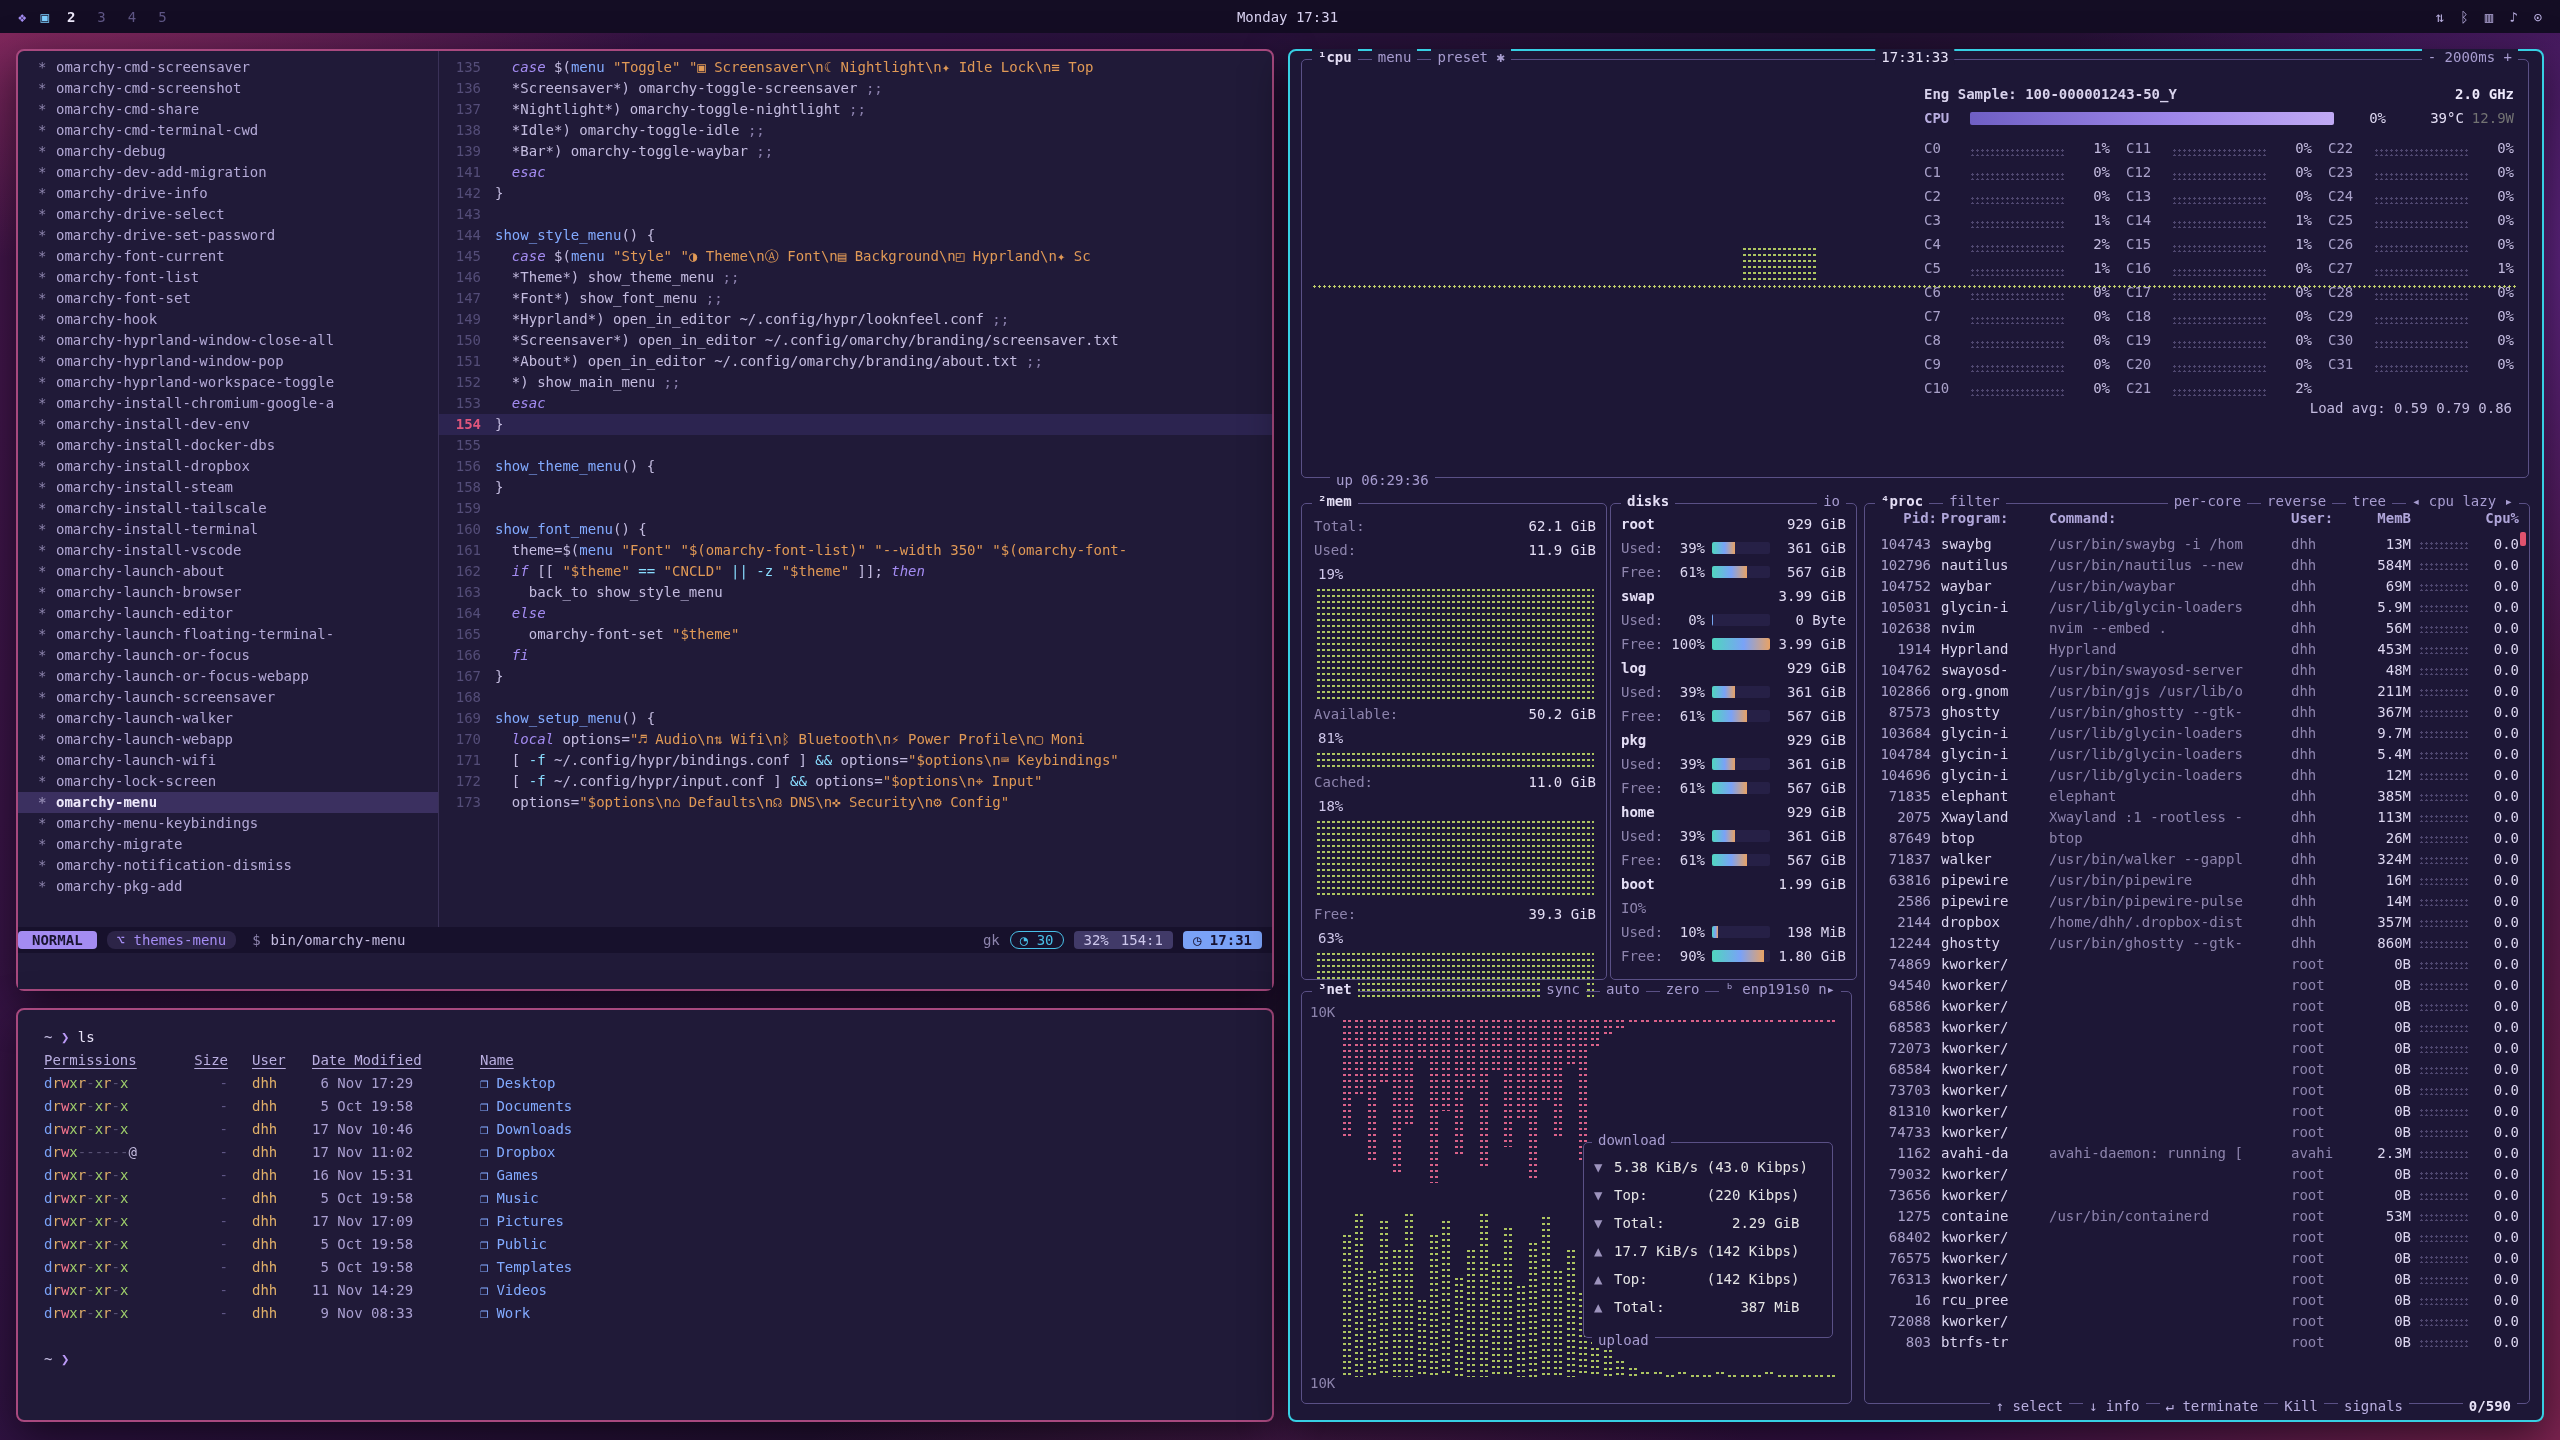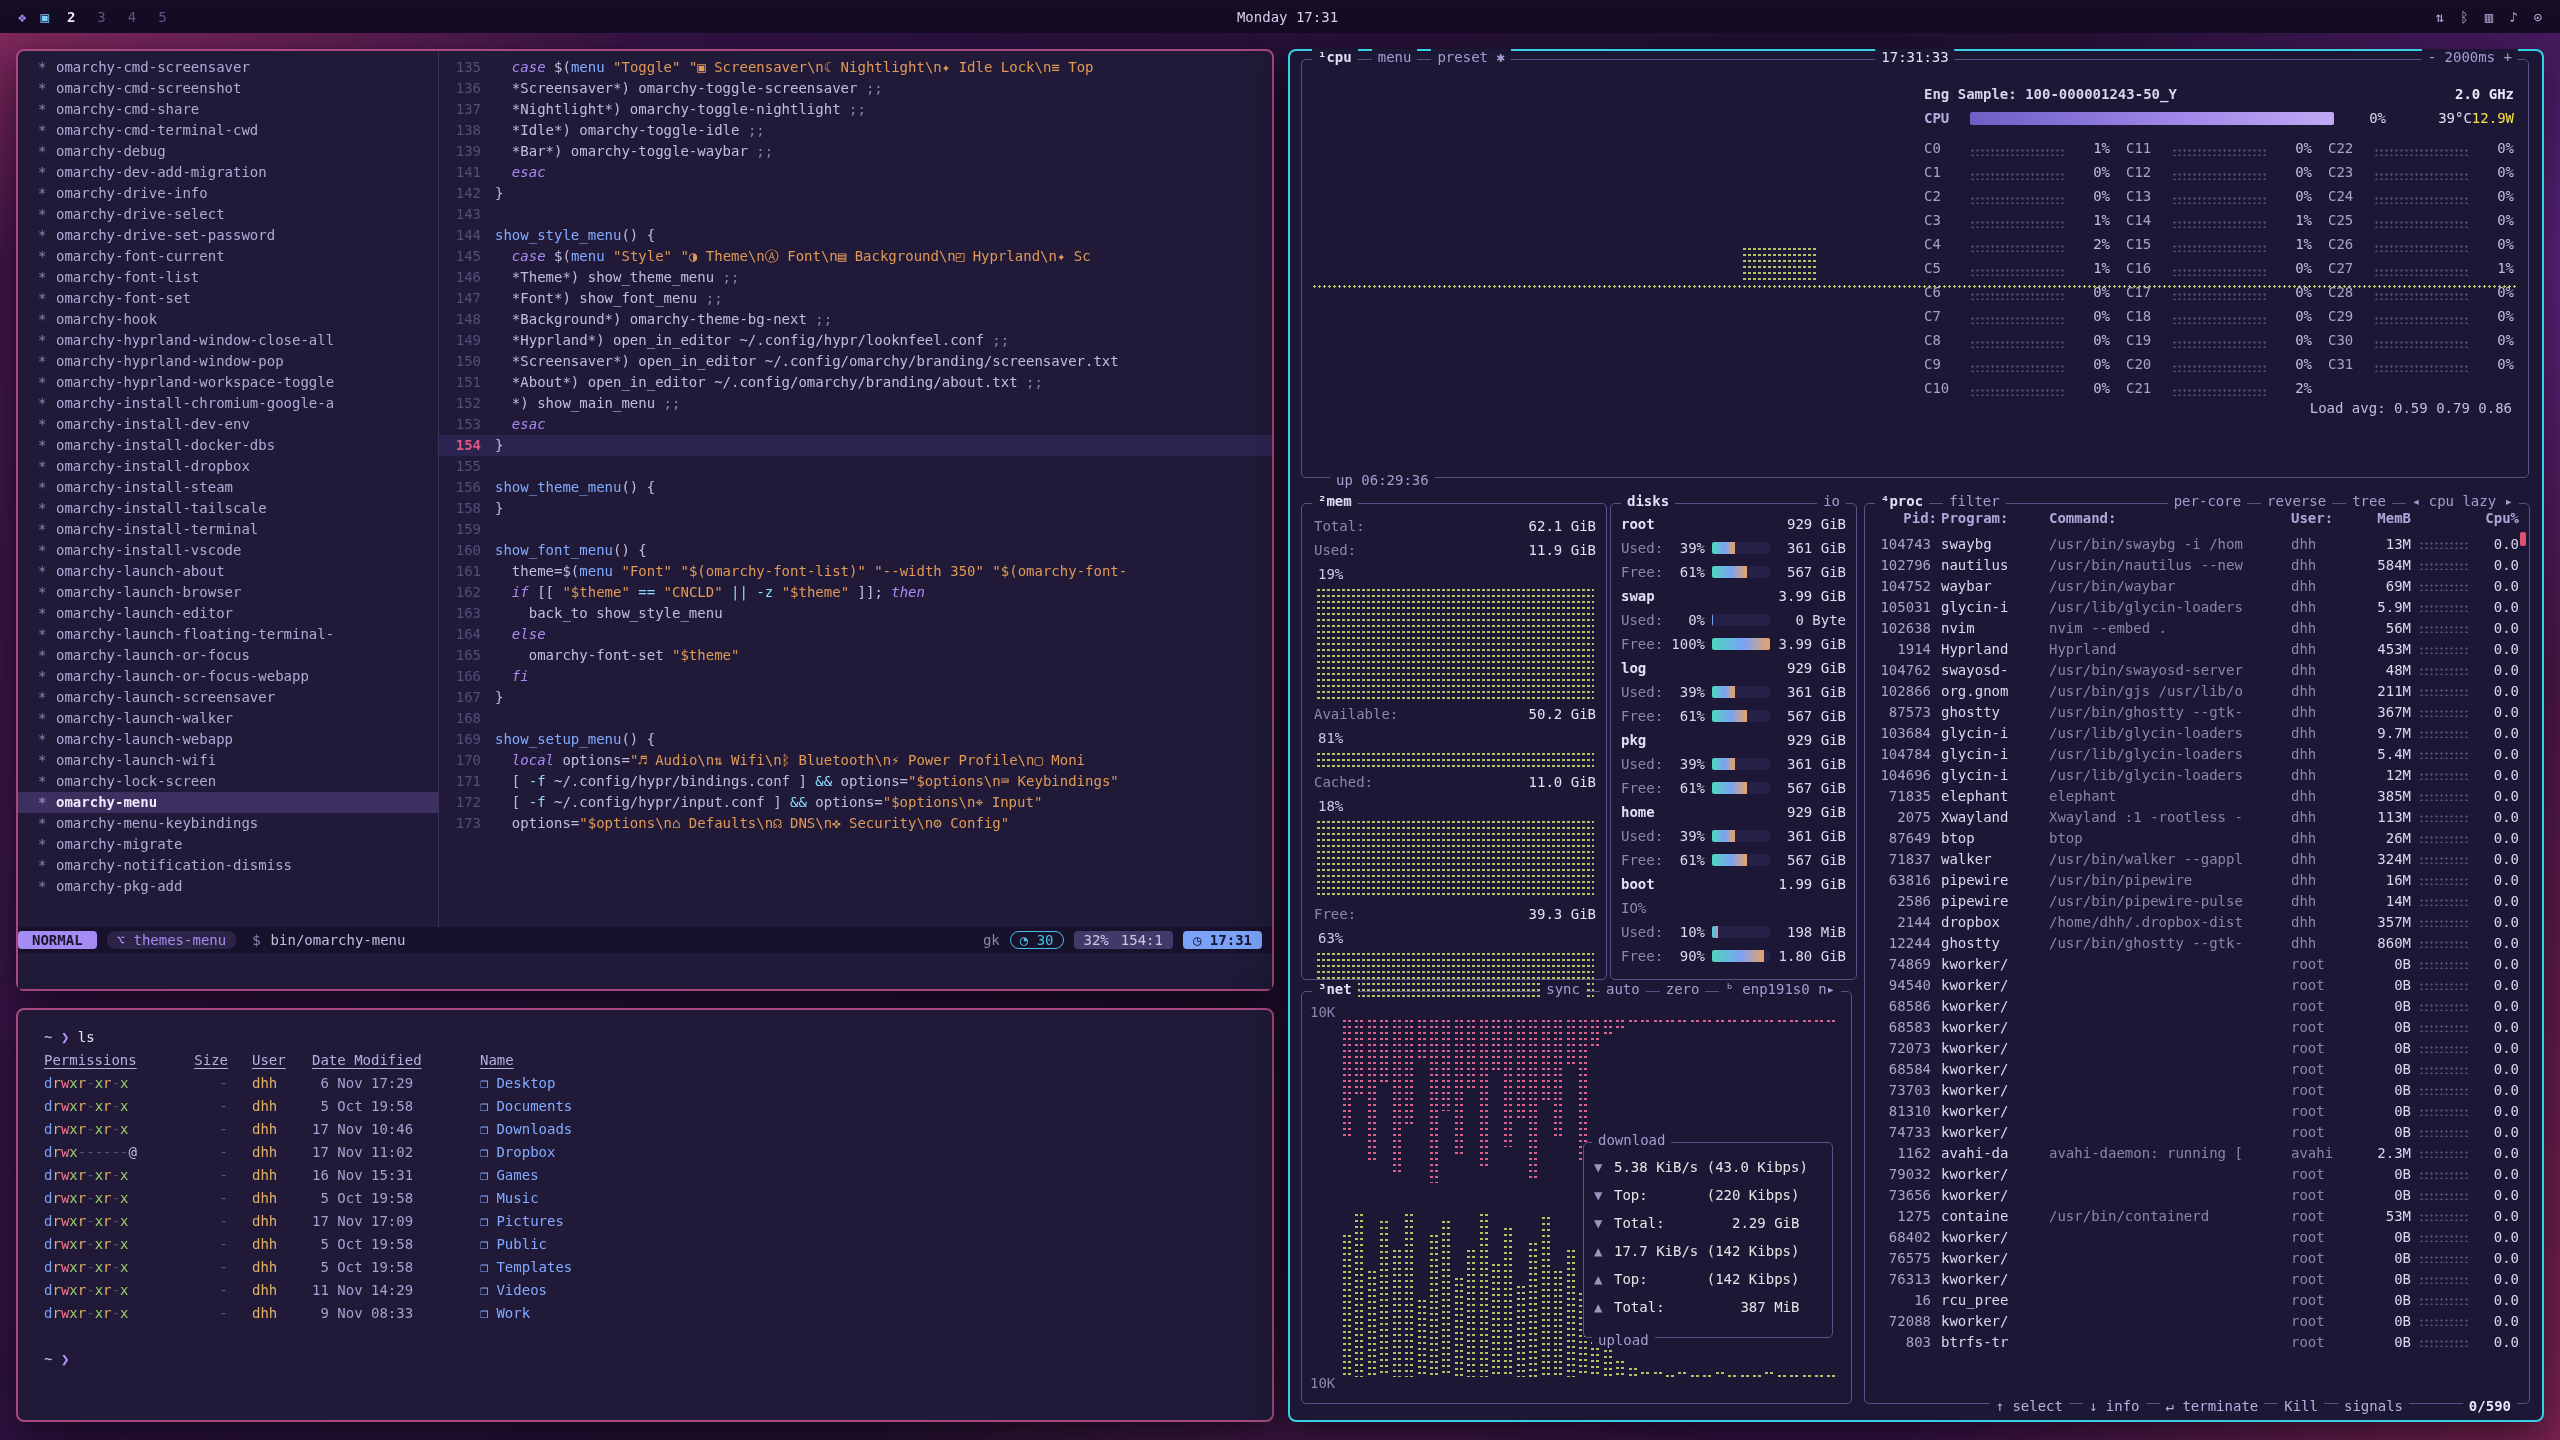--- a/index.html
+++ b/index.html
@@ -79,21 +79,21 @@
   background-image:radial-gradient(circle,rgba(196,210,106,.95) 1.1px,transparent 1.25px);background-size:5px 5px}
 #cpu-blip{position:absolute;left:440px;top:186px;width:74px;height:38px}
 #core-table{position:absolute;right:14px;top:22px;width:590px}
 .ct-row{display:flex;align-items:center;height:24px}
 .ct-model{color:#d8d2ec;font-weight:bold;flex:1}
 .ct-freq{color:#eee9fb;font-weight:bold}
 .ct-cpu-label{width:46px;color:#b9aee0;font-weight:bold}
 .ct-bar{flex:1;height:13px;border-radius:2px;background:linear-gradient(90deg,#6f5fc4,#9d86e8 55%,#c0a9f4)}
 .ct-pct{width:52px;text-align:right;color:#dcd6f0}
 .ct-temp{width:128px;text-align:right}
-.ct-temp .t1{color:#e4def5}.ct-temp .t2{color:#fde047;margin-left:0}
+.ct-temp .t1{color:#e4def5}.ct-temp .t2{color:#737373;margin-left:8px}
 #cores{display:grid;grid-template-columns:1fr 1fr 1fr;column-gap:16px;margin-top:2px}
 .core-row{display:flex;align-items:flex-end;height:24px}
 .core-name{width:40px;color:#a9a1c9}
 .core-dots{flex:1;height:8px;margin:0 6px}
 .core-pct{width:40px;text-align:right;color:#c3bbdf}
 #loadavg{text-align:right;color:#c3bbdf;height:24px;line-height:24px;padding-right:2px}
 
 #mem-body{padding:10px 10px 0 12px}
 .mem-row{display:flex;justify-content:space-between;height:24px;line-height:24px}
 .mem-label{color:#8d84ad}.mem-val{color:#e4def5}
@@ -212,21 +212,20 @@
         <div class="code-row"><span class="ln">137</span><span class="code-text"><span class="tk-p">  *Nightlight*) omarchy-toggle-nightlight </span><span class="tk-d">;;</span></span></div>
         <div class="code-row"><span class="ln">138</span><span class="code-text"><span class="tk-p">  *Idle*) omarchy-toggle-idle </span><span class="tk-d">;;</span></span></div>
         <div class="code-row"><span class="ln">139</span><span class="code-text"><span class="tk-p">  *Bar*) omarchy-toggle-waybar </span><span class="tk-d">;;</span></span></div>
         <div class="code-row"><span class="ln">141</span><span class="code-text"><span class="tk-p">  </span><span class="tk-k">esac</span></span></div>
         <div class="code-row"><span class="ln">142</span><span class="code-text"><span class="tk-p">}</span></span></div>
         <div class="code-row"><span class="ln">143</span><span class="code-text"></span></div>
         <div class="code-row"><span class="ln">144</span><span class="code-text"><span class="tk-f">show_style_menu</span><span class="tk-p">() {</span></span></div>
         <div class="code-row"><span class="ln">145</span><span class="code-text"><span class="tk-p">  </span><span class="tk-k">case</span><span class="tk-p"> $(</span><span class="tk-f">menu</span><span class="tk-p"> </span><span class="tk-s">"Style"</span><span class="tk-p"> </span><span class="tk-s">"◑ Theme\nⒶ Font\n▤ Background\n◰ Hyprland\n✦ Sc</span></span></div>
         <div class="code-row"><span class="ln">146</span><span class="code-text"><span class="tk-p">  *Theme*) show_theme_menu </span><span class="tk-d">;;</span></span></div>
         <div class="code-row"><span class="ln">147</span><span class="code-text"><span class="tk-p">  *Font*) show_font_menu </span><span class="tk-d">;;</span></span></div>
-        <div class="code-row"><span class="ln">148</span><span class="code-text"><span class="tk-p">  *Background*) omarchy-theme-bg-next </span><span class="tk-d">;;</span></span></div>
         <div class="code-row"><span class="ln">149</span><span class="code-text"><span class="tk-p">  *Hyprland*) open_in_editor ~/.config/hypr/looknfeel.conf </span><span class="tk-d">;;</span></span></div>
         <div class="code-row"><span class="ln">150</span><span class="code-text"><span class="tk-p">  *Screensaver*) open_in_editor ~/.config/omarchy/branding/screensaver.txt</span></span></div>
         <div class="code-row"><span class="ln">151</span><span class="code-text"><span class="tk-p">  *About*) open_in_editor ~/.config/omarchy/branding/about.txt </span><span class="tk-d">;;</span></span></div>
         <div class="code-row"><span class="ln">152</span><span class="code-text"><span class="tk-p">  *) show_main_menu </span><span class="tk-d">;;</span></span></div>
         <div class="code-row"><span class="ln">153</span><span class="code-text"><span class="tk-p">  </span><span class="tk-k">esac</span></span></div>
         <div class="code-row cursor"><span class="ln">154</span><span class="code-text"><span class="tk-p">}</span></span></div>
         <div class="code-row"><span class="ln">155</span><span class="code-text"></span></div>
         <div class="code-row"><span class="ln">156</span><span class="code-text"><span class="tk-f">show_theme_menu</span><span class="tk-p">() {</span></span></div>
         <div class="code-row"><span class="ln">158</span><span class="code-text"><span class="tk-p">}</span></span></div>
         <div class="code-row"><span class="ln">159</span><span class="code-text"></span></div>

